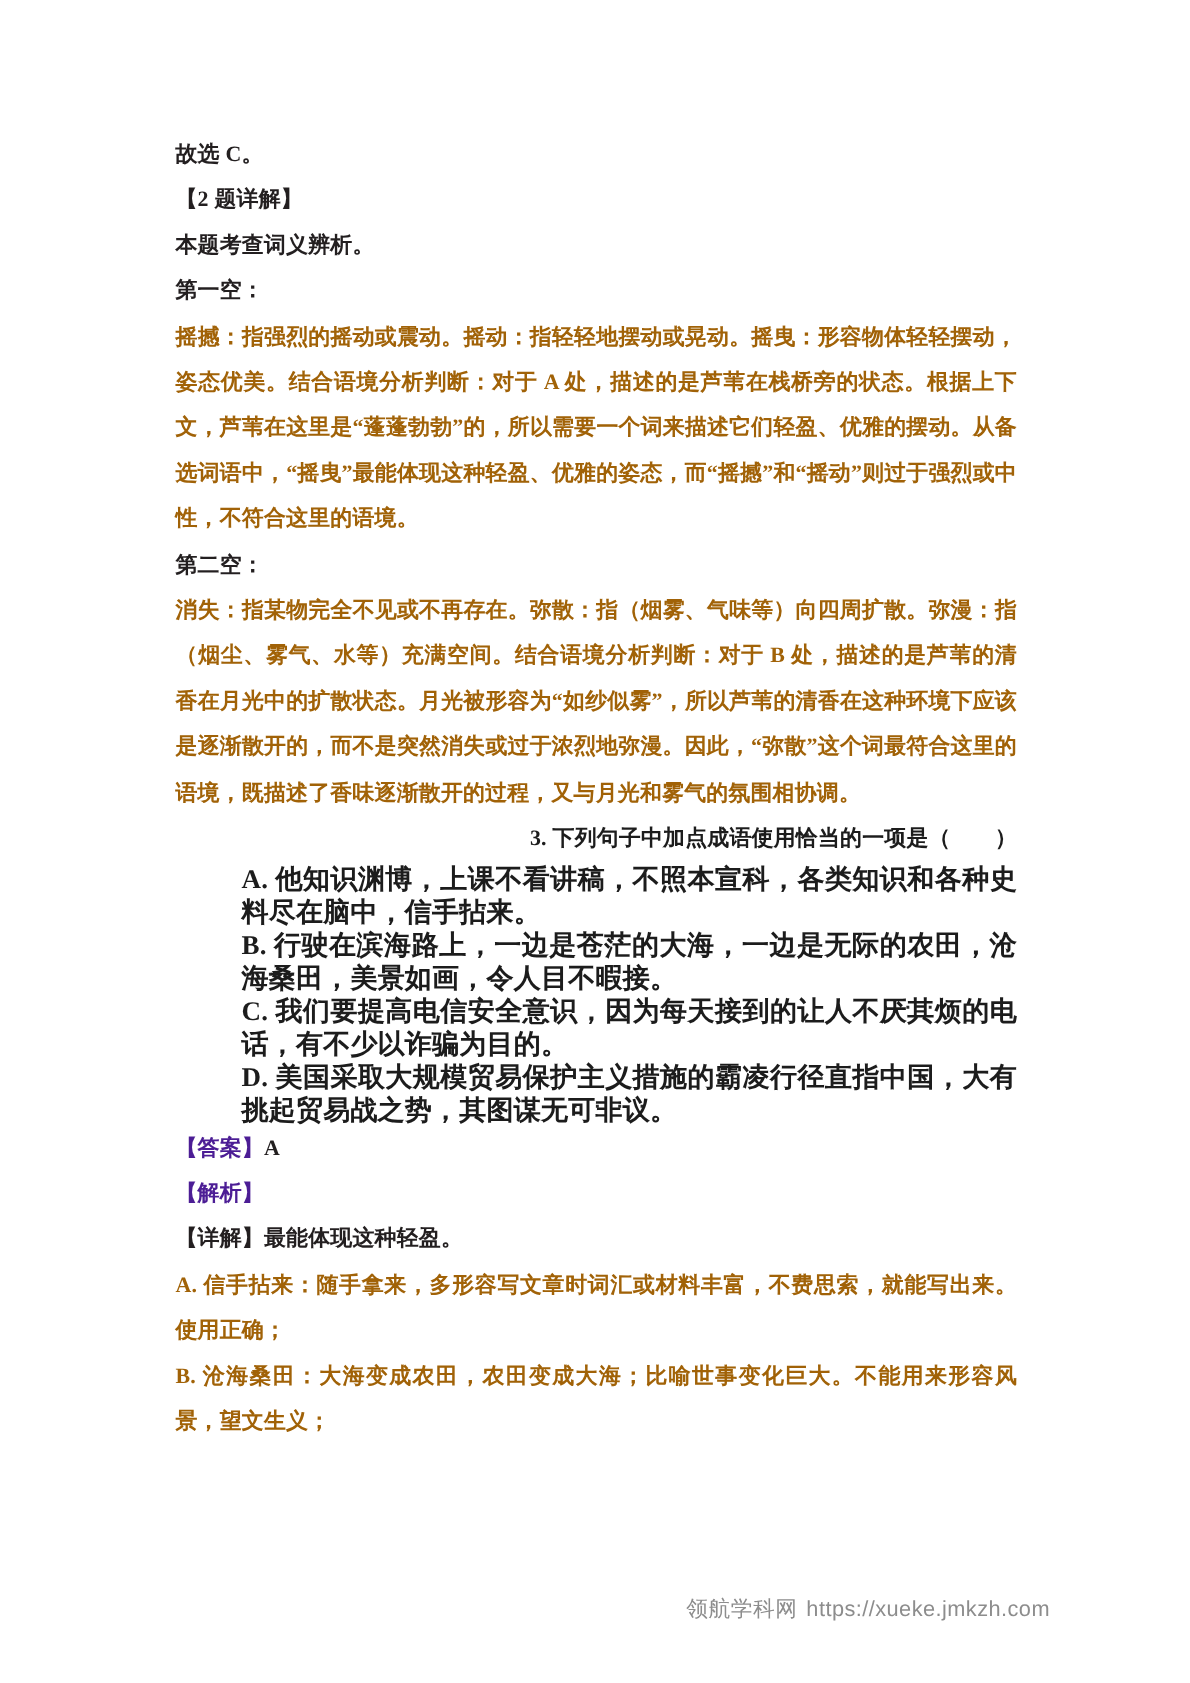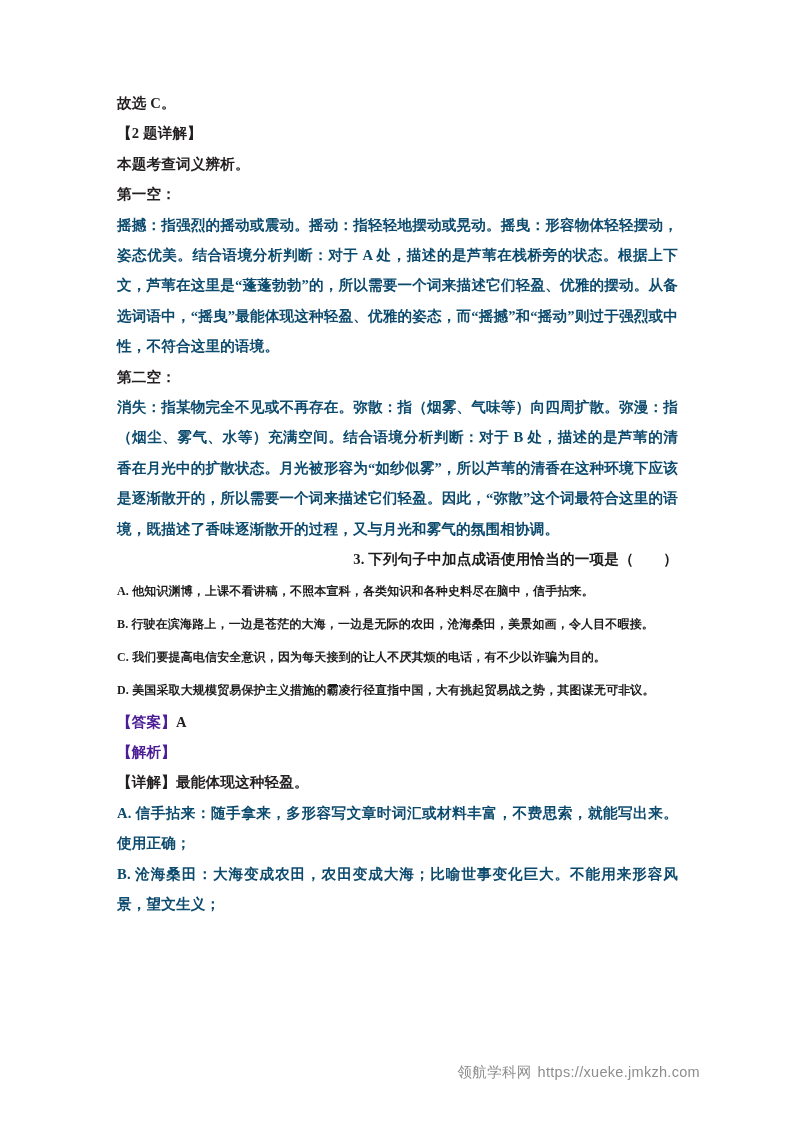--- a/index.html
+++ b/index.html
@@ -31,21 +31,21 @@
     white-space: normal;
   }
   .block {
     margin: 0;
     padding: 0;
     font-weight: bold;
   }
   .para {
     font-size: 14.6px;
     line-height: 30.4px;
-    color: #0c4a6e;
+    color: #a16207;
     text-align: justify;
     text-justify: inter-character;
     letter-spacing: 0.15px;
     text-indent: 0;
   }
   
   .para.j {
     text-align-last: left;
   }
   .blue {
@@ -66,26 +66,27 @@
     background-repeat: repeat-x;
     padding-bottom: 2px;
   }
   .qnum {
     font-size: 14.6px;
     line-height: 30.4px;
     letter-spacing: 0.15px;
     text-align: right;
   }
   .opt {
-    font-size: 12px;
-    line-height: 33px;
+    font-size: 18px;
+    line-height: 22px;
     letter-spacing: 0.15px;
     text-align: justify;
     text-justify: inter-character;
     text-align-last: left;
+    margin-left: 44px;
   }
   .lat {
     font-family: "Liberation Serif", "DejaVu Serif", serif;
   }
   .footer {
     position: absolute;
     left: 0;
     top: 1063px;
     width: 676px;
     text-align: right;
@@ -109,21 +110,21 @@
   <div class="line block">【2 题详解】</div>
 
   <div class="line block">本题考查词义辨析。</div>
 
   <div class="line block">第一空：</div>
 
   <div class="para j block">摇撼：指强烈的摇动或震动。摇动：指轻轻地摆动或晃动。摇曳：形容物体轻轻摆动，姿态优美。结合语境分析判断：对于 A 处，描述的是芦苇在栈桥旁的状态。根据上下文，芦苇在这里是“蓬蓬勃勃”的，所以需要一个词来描述它们轻盈、优雅的摆动。从备选词语中，“摇曳”最能体现这种轻盈、优雅的姿态，而“摇撼”和“摇动”则过于强烈或中性，不符合这里的语境。</div>
 
   <div class="line block">第二空：</div>
 
-  <div class="para j block">消失：指某物完全不见或不再存在。弥散：指（烟雾、气味等）向四周扩散。弥漫：指（烟尘、雾气、水等）充满空间。结合语境分析判断：对于 B 处，描述的是芦苇的清香在月光中的扩散状态。月光被形容为“如纱似雾”，所以芦苇的清香在这种环境下应该是逐渐散开的，所以需要一个词来描述它们轻盈。因此，“弥散”这个词最符合这里的语境，既描述了香味逐渐散开的过程，又与月光和雾气的氛围相协调。</div>
+  <div class="para j block">消失：指某物完全不见或不再存在。弥散：指（烟雾、气味等）向四周扩散。弥漫：指（烟尘、雾气、水等）充满空间。结合语境分析判断：对于 B 处，描述的是芦苇的清香在月光中的扩散状态。月光被形容为“如纱似雾”，所以芦苇的清香在这种环境下应该是逐渐散开的，而不是突然消失或过于浓烈地弥漫。因此，“弥散”这个词最符合这里的语境，既描述了香味逐渐散开的过程，又与月光和雾气的氛围相协调。</div>
 
   <div class="qnum block">
     <span class="lat">3.</span>&nbsp;<span>下列句子中加点成语</span><span class="emph">使用恰当</span><span>的一项是（　　）</span>
   </div>
 
   <div class="opt block">
     <span class="lat">A.</span>&nbsp;<span>他知识渊博，上课不看讲稿，不照本宣科，各类知识和各种史料尽在脑中，</span><span class="emph">信手拈来</span><span>。</span>
   </div>
 
   <div class="opt block">

